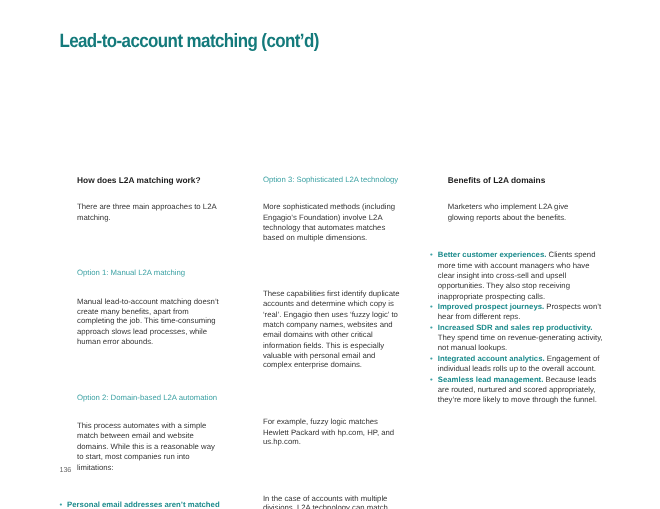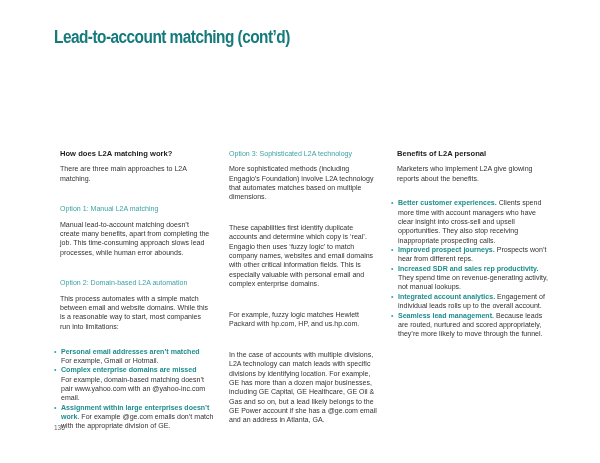--- a/index.html
+++ b/index.html
@@ -22,21 +22,21 @@
   .col1 { left: 54px; width: 162px; }
   .col2 { left: 223px; width: 160px; }
   .col3 { left: 391px; width: 160px; }
   .heading { font-weight: bold; color: #1d1d1d; font-size: 7.6px; }
   .option { color: #3ea2a4; }
   .gap { height: 9.35px; }
   ul { margin: 0; padding: 0; list-style: none; }
   li { position: relative; padding-left: 7px; }
   li .bullet { position: absolute; left: 0; top: 0; color: #3ea2a4; }
   .hl { color: #1e8c8d; font-weight: bold; }
-  p { margin: 6px; }
+  p { margin: 16px; }
   .page-num {
     position: absolute; left: 54px; top: 424px;
     font-size: 6.5px; color: #666666;
   }
 </style>
 </head>
 <body>
 
 <div class="title">Lead-to-account matching (cont’d)</div>
 
@@ -73,21 +73,21 @@
   <p>More sophisticated methods (including Engagio’s Foundation) involve L2A technology that automates matches based on multiple dimensions.</p>
   <div class="gap"></div>
   <p>These capabilities first identify duplicate accounts and determine which copy is ‘real’. Engagio then uses ‘fuzzy logic’ to match company names, websites and email domains with other critical information fields. This is especially valuable with personal email and complex enterprise domains.</p>
   <div class="gap"></div>
   <p>For example, fuzzy logic matches Hewlett Packard with hp.com, HP, and us.hp.com.</p>
   <div class="gap"></div>
   <p>In the case of accounts with multiple divisions, L2A technology can match leads with specific divisions by identifying location. For example, GE has more than a dozen major businesses, including GE Capital, GE Healthcare, GE Oil &amp; Gas and so on, but a lead likely belongs to the GE Power account if she has a @ge.com email and an address in Atlanta, GA.</p>
 </div>
 
 <div class="col col3">
-  <p class="heading">Benefits of L2A personal</p>
+  <p class="heading">Benefits of L2A domains</p>
   <p>Marketers who implement L2A give glowing reports about the benefits.</p>
   <div class="gap"></div>
   <ul>
     <li>
       <span class="bullet">•</span>
       <span class="hl">Better customer experiences.</span><span> Clients spend more time with account managers who have clear insight into cross-sell and upsell opportunities. They also stop receiving inappropriate prospecting calls.</span>
     </li>
     <li>
       <span class="bullet">•</span>
       <span class="hl">Improved prospect journeys.</span><span> Prospects won’t hear from different reps.</span>

